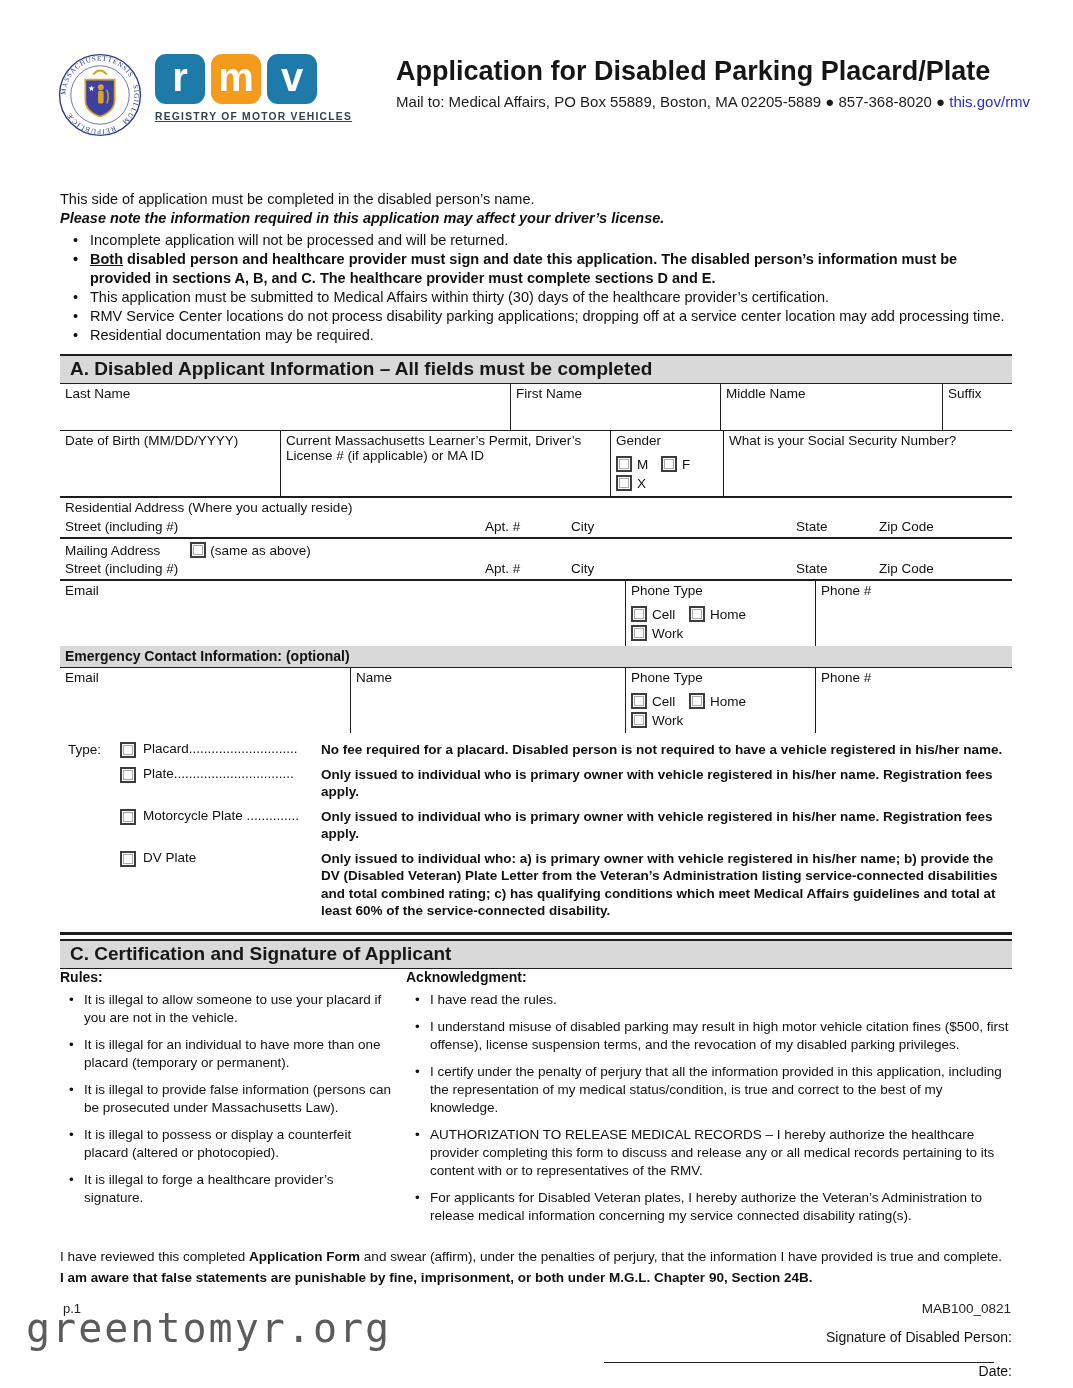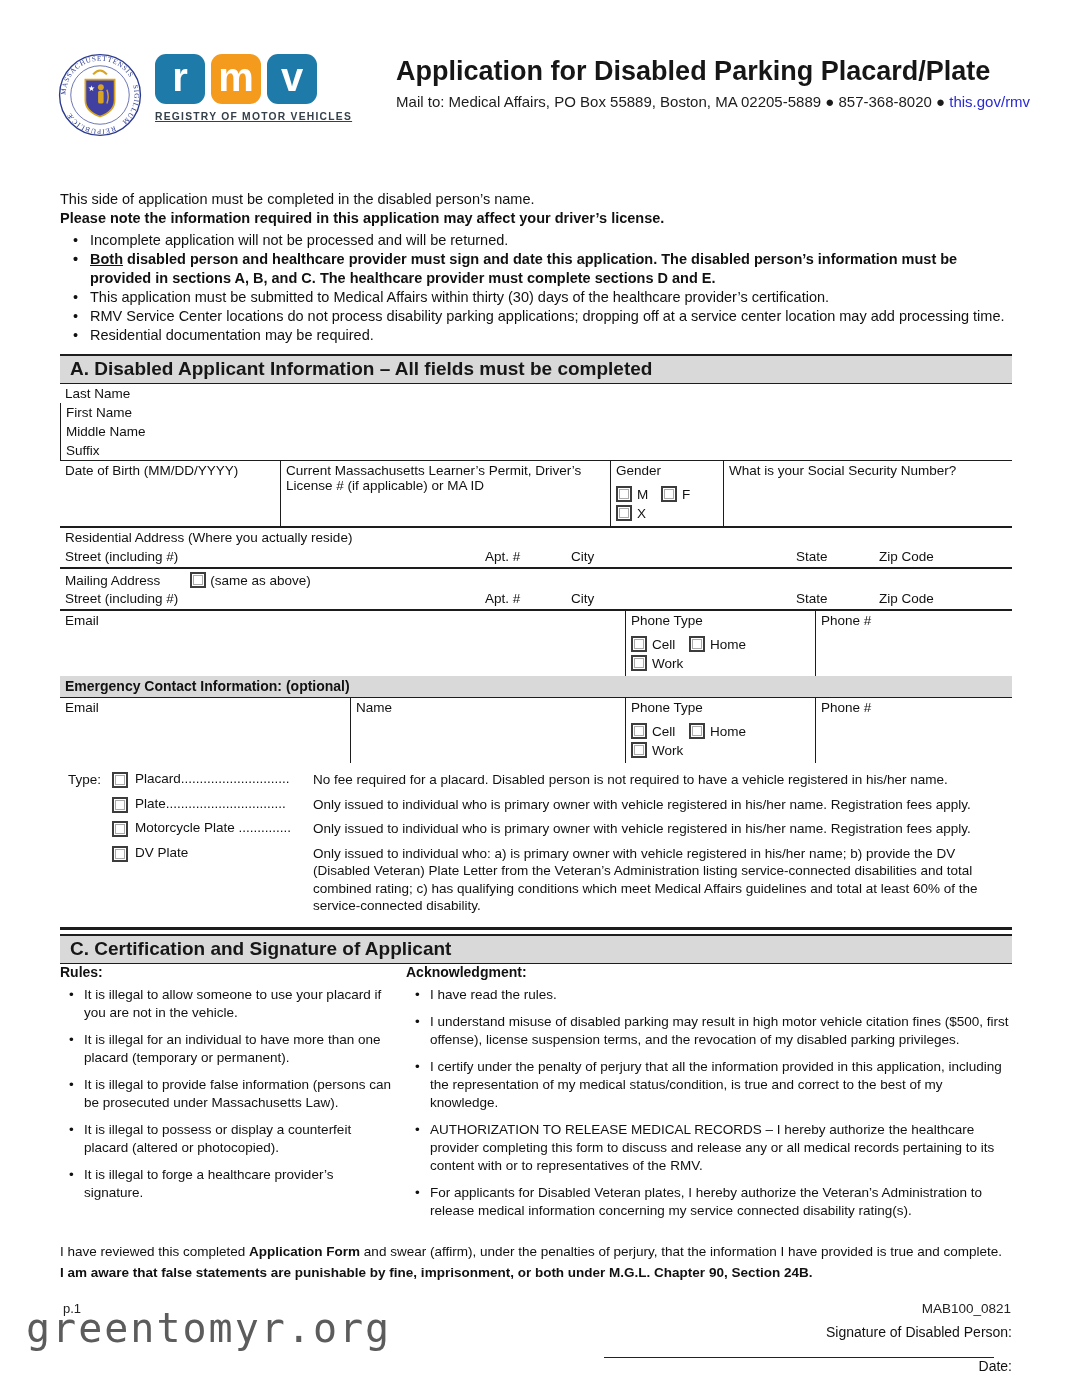--- a/index.html
+++ b/index.html
@@ -18,36 +18,36 @@
   .tile.orange{background:#f49a1c;}
   .rmv-caption{margin-top:7px;font-size:10.3px;letter-spacing:1.25px;color:#35404a;font-weight:600;white-space:nowrap;text-decoration:underline;}
   .title-block{margin-left:44px;margin-top:6px;}
   .doc-title{font-size:27px;font-weight:bold;margin:0 0 6px 0;color:#161616;}
   .doc-subtitle{font-size:15px;color:#1c1c1c;}
   .doc-subtitle a{color:#2a2ad0;}
 
   
   .main{position:absolute;left:60px;top:190px;width:952px;}
   .intro{font-size:14.5px;line-height:19px;}
-  .intro .l2{font-weight:bold;}
+  .intro .l2{font-weight:bold;font-style:italic;}
   .intro ul{list-style:none;margin:3px 0 0 0;padding:0;}
   .intro li{position:relative;padding-left:30px;margin:0;}
   .intro li.b{font-weight:bold;}
   .intro li::before{content:"\2022";position:absolute;left:13px;}
   .ul-lead{text-decoration:underline;}
 
   .sec-head{background:#d9d9d9;border-top:2px solid #1d1d1d;border-bottom:1.5px solid #1d1d1d;
             font-weight:bold;font-size:19px;padding:2px 10px 3px 10px;color:#161616;}
   .sec-head.a{margin-top:9px;}
 
   .fs{font-size:13.5px;}
   .grid-row{display:flex;}
   .cell{padding:2px 5px;box-sizing:border-box;}
   .cell+.cell{border-left:1.5px solid #1d1d1d;}
-  .r1{min-height:46px;flex-direction:column;}
+  .r1{min-height:46px;}
   .r2{border-top:1.5px solid #1d1d1d;min-height:55px;border-bottom:2.5px solid #1d1d1d;}
   .addr-block{padding:0;border-bottom:2.5px solid #1d1d1d;}
   .addr-label{padding:2px 5px;}
   .street-row{display:flex;padding:2px 5px 3px 5px;}
   .street-row .s1{width:420px;}
   .street-row .s2{width:86px;}
   .street-row .s3{width:177px;}
   .street-row .s4{width:83px;margin-left:48px;}
   .mail-row{display:flex;align-items:center;gap:8px;padding:3px 5px 1px 5px;}
   .email-row{display:flex;min-height:49px;}
@@ -64,25 +64,25 @@
   
   .cb{display:inline-block;width:12px;height:12px;border:2px solid #3c3c3c;background:#fff;
       position:relative;vertical-align:-2px;flex-shrink:0;}
   .cb::after{content:"";position:absolute;left:1px;top:1px;right:1px;bottom:1px;border:1.5px solid #a9a9a9;}
   .opt{display:inline-flex;align-items:center;gap:5px;margin-right:14px;}
   .optrow{margin-top:8px;}
 
   
   .typeblock{position:relative;padding:8px 0 12px 52px;border-bottom:3px solid #1d1d1d;}
   .type-label{position:absolute;left:8px;top:9px;}
-  .type-row{display:flex;margin:0 0 7px 0;align-items:flex-start;}
+  .type-row{display:flex;margin:0 0 7px 8px;align-items:flex-start;}
   .type-row:last-child{margin-bottom:0;}
   .type-row .cb{margin-right:7px;margin-top:1px;}
   .type-name{width:178px;flex-shrink:0;overflow:hidden;white-space:nowrap;}
-  .type-desc{flex:1;line-height:17.5px;}
+  .type-desc{flex:1;line-height:17.5px;font-weight:bold;}
 
   
   .cols{display:flex;}
   .col-rules{width:332px;flex-shrink:0;}
   .col-ack{flex:1;margin-left:14px;}
   .col-h{font-weight:bold;font-size:14px;margin:0 0 6px 0;}
   .cols ul{list-style:none;margin:0;padding:0;font-size:13.5px;line-height:18px;}
   .cols li{position:relative;padding-left:24px;margin-bottom:9px;}
   .cols li::before{content:"\2022";position:absolute;left:9px;}
   .review{margin-top:13px;font-size:13.5px;line-height:20px;}

